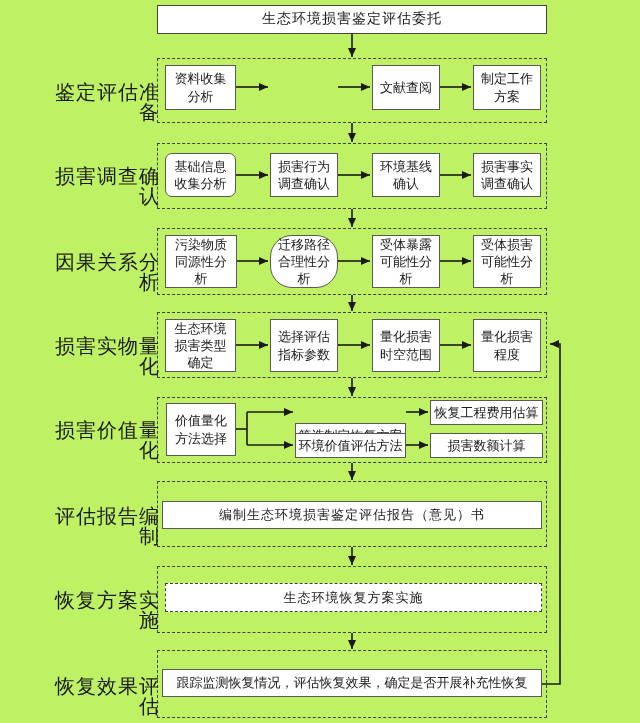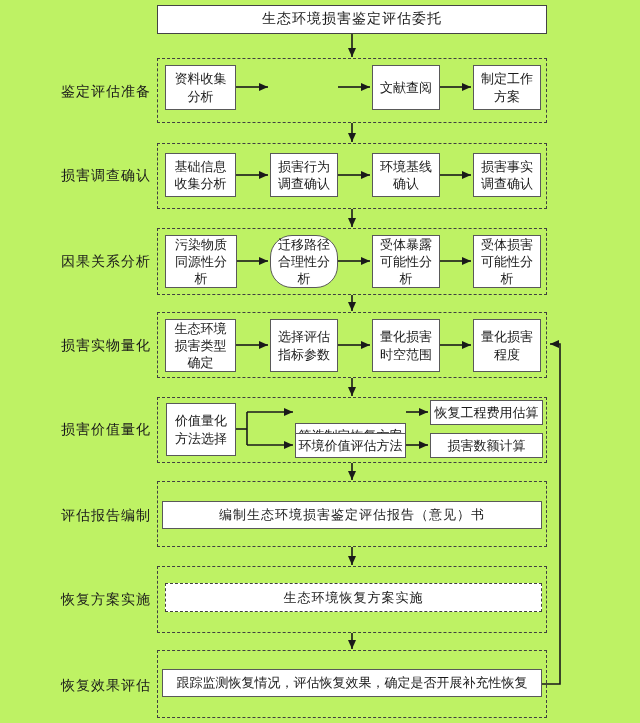--- a/index.html
+++ b/index.html
@@ -7,22 +7,22 @@
     position:relative; width:640px; height:723px; background:#bef264;
     font-family:"Liberation Serif","DejaVu Serif",serif; color:#1a1a1a;
     overflow:hidden;
   }
   .connectors { position:absolute; left:0; top:0; width:640px; height:723px; }
   .stage-container {
     position:absolute; left:157px; width:390px;
     border:1px dashed #404040; box-sizing:border-box; background:transparent;
   }
   .stage-label {
-    position:absolute; left:52px; width:108px; text-align:center;
-    font-size:14px; letter-spacing:1px; line-height:20px;
+    position:absolute; left:52px; width:108px; text-align:right;
+    font-size:20px; letter-spacing:1px; line-height:20px;
   }
   .box {
     position:absolute; border:1px solid #595959; box-sizing:border-box;
     display:flex; align-items:center; justify-content:center;
     text-align:center; font-size:13px; line-height:1.32;
     white-space:pre-line; background:#ffffff; padding:1px 2px;
   }
   .box-dashed { border-style:dashed; border-color:#404040; }
   .top-box { font-size:14px; letter-spacing:1px; border-color:#444444; }
   .wide-text { letter-spacing:1px; }
@@ -92,21 +92,21 @@
   <div class="stage-label" style="top:506px;">评估报告编制</div>
   <div class="stage-label" style="top:590px;">恢复方案实施</div>
   <div class="stage-label" style="top:676px;">恢复效果评估</div>
 
   <div class="box" style="left:165px; top:65px; width:71px; height:45px;">资料收集
 分析</div>
   <div class="box" style="left:372px; top:65px; width:68px; height:45px;">文献查阅</div>
   <div class="box" style="left:473px; top:65px; width:68px; height:45px;">制定工作
 方案</div>
 
-  <div class="box" style="left:165px; top:153px; width:71px; height:44px;">基础信息
+  <div class="box" style="left:165px; top:153px; width:71px; height:44px;border-radius:7px;">基础信息
 收集分析</div>
   <div class="box" style="left:270px; top:153px; width:68px; height:44px;">损害行为
 调查确认</div>
   <div class="box" style="left:372px; top:153px; width:68px; height:44px;">环境基线
 确认</div>
   <div class="box" style="left:473px; top:153px; width:68px; height:44px;">损害事实
 调查确认</div>
 
   <div class="box" style="left:165px; top:235px; width:72px; height:53px;">污染物质
 同源性分

